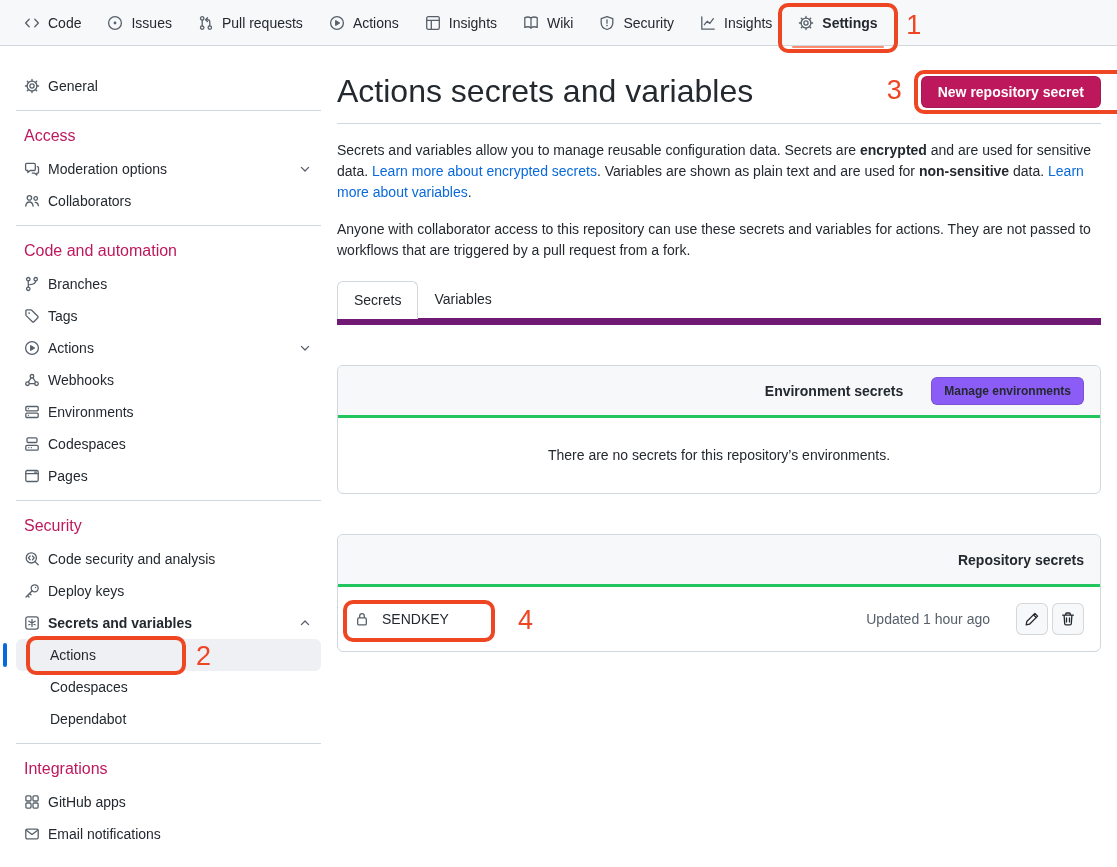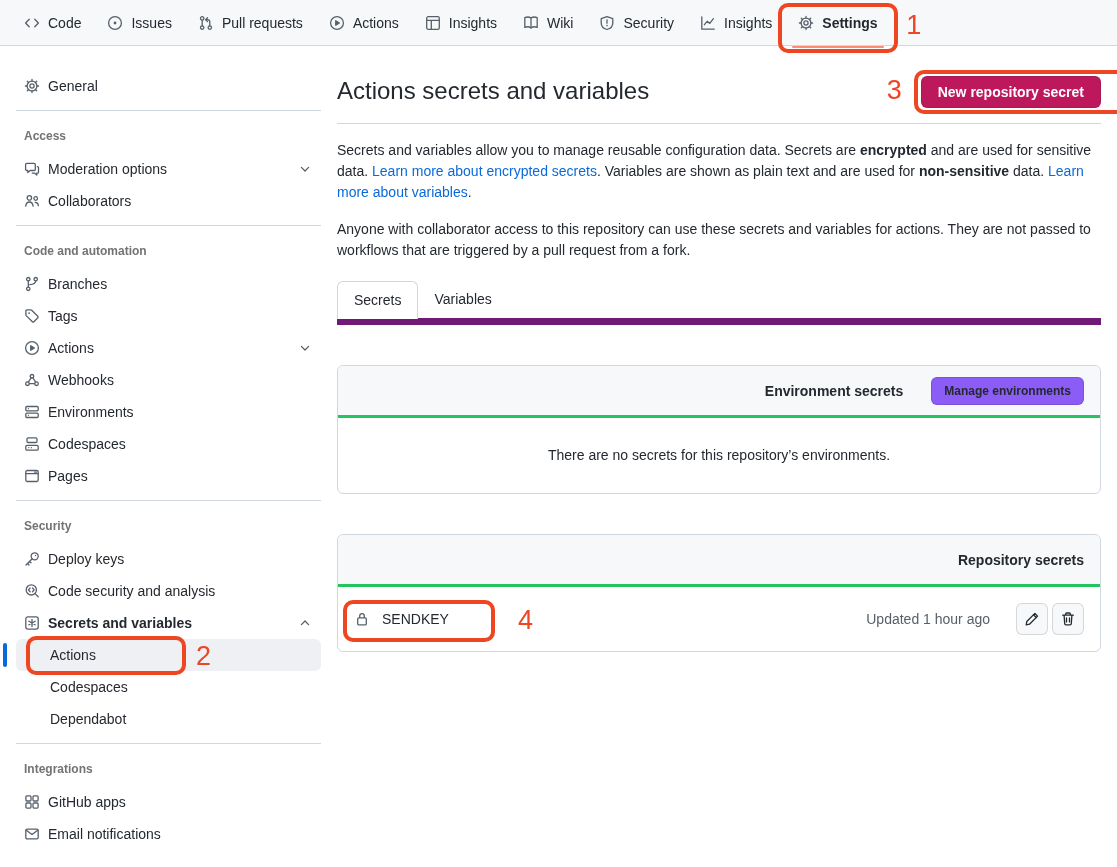--- a/index.html
+++ b/index.html
@@ -14,30 +14,30 @@
   .nav-underline { position:absolute; left:2px; right:2px; bottom:-9px; height:2px; background:#fd8c73; border-radius:2px; }
 
   
   .layout { display:flex; align-items:flex-start; }
   .sidebar { width:337px; flex:none; padding:24px 16px 0 16px; }
   .side-item { position:relative; display:flex; align-items:center; gap:8px; height:32px; padding:0 8px; border-radius:6px; cursor:pointer; }
   .side-item svg { color:#57606a; flex:none; }
   .side-item .chev { margin-left:auto; }
   .side-item.bold { font-weight:700; }
   .side-divider { border-top:1px solid #d0d7de; margin:8px 0; }
-  .side-section { font-size:12px; font-weight:700; color:#737373; padding:8px; line-height:18px; }
+  .side-section { font-size:16px; font-weight:400; color:#be185d; padding:8px; line-height:18px; }
   .side-sub { position:relative; display:flex; align-items:center; height:32px; padding-left:34px; border-radius:6px; cursor:pointer; }
   .side-sub.active { background:#eef0f3; }
   .active-bar { position:absolute; left:-13px; top:4px; width:4px; height:24px; border-radius:2px; background:#0969da; }
 
   
   .main { flex:1; padding-top:30px; }
   .main-inner { width:764px; }
   .title-row { display:flex; justify-content:space-between; align-items:flex-start; padding-bottom:15px; border-bottom:1px solid #d0d7de; }
-  h1.page-title { margin:0; font-size:24px; font-weight:400; line-height:30px; }
+  h1.page-title { margin:0; font-size:32px; font-weight:400; line-height:30px; }
   .btn-wrap { position:relative; }
   .btn-green { height:32px; padding:0 16px; background:#be185d; color:#fff; font-weight:700; font-size:14px; border:1px solid rgba(27,31,36,0.15); border-radius:6px; cursor:pointer; font-family:inherit; white-space:nowrap; }
   p.intro { margin:16px 0 0 0; line-height:21px; }
   p.intro a { color:#0969da; text-decoration:none; cursor:pointer; }
   p.intro strong { font-weight:700; }
 
   .tabs { display:flex; margin-top:20px; border-bottom:7px solid #701a75; }
   .tab { padding:8px 16px; line-height:20px; color:#24292f; cursor:pointer; }
   .tab.active { background:#fff; border:1px solid #d0d7de; border-bottom:1px solid #fff; border-radius:6px 6px 0 0; margin-bottom:-1px; }
 
@@ -237,34 +237,34 @@
             <rect x="1.8" y="2.5" width="12.4" height="11" rx="1.5"></rect>
             <path d="M1.8 5.7h12.4M10.6 4.1h1.8"></path>
           </svg>
         <span>Pages</span>
       </div>
 
       <div class="side-divider"></div>
       <div class="side-section">Security</div>
 
       <div class="side-item">
-        <svg width="16" height="16" viewBox="0 0 16 16" fill="none" stroke="currentColor" stroke-width="1.3" stroke-linecap="round">
-            <circle cx="10.7" cy="5.3" r="3.5"></circle>
-            <path d="M8.2 7.8 2 14m1.5-1.5L5 14m.6-3.6L7 11.8"></path>
-            <circle cx="11.5" cy="4.5" r=".7" fill="currentColor" stroke="none"></circle>
-          </svg>
-        <span>Deploy keys</span>
-      </div>
-      <div class="side-item">
         <svg width="16" height="16" viewBox="0 0 16 16" fill="none" stroke="currentColor" stroke-width="1.3" stroke-linecap="round" stroke-linejoin="round">
             <circle cx="7.3" cy="6.9" r="5.1"></circle>
             <path d="m11 10.6 3.2 3.2"></path>
             <path d="M6.1 5 4.4 6.9l1.7 1.9M8.5 5l1.7 1.9L8.5 8.8"></path>
           </svg>
         <span>Code security and analysis</span>
+      </div>
+      <div class="side-item">
+        <svg width="16" height="16" viewBox="0 0 16 16" fill="none" stroke="currentColor" stroke-width="1.3" stroke-linecap="round">
+            <circle cx="10.7" cy="5.3" r="3.5"></circle>
+            <path d="M8.2 7.8 2 14m1.5-1.5L5 14m.6-3.6L7 11.8"></path>
+            <circle cx="11.5" cy="4.5" r=".7" fill="currentColor" stroke="none"></circle>
+          </svg>
+        <span>Deploy keys</span>
       </div>
       <div class="side-item bold">
         <svg width="16" height="16" viewBox="0 0 16 16" fill="none" stroke="currentColor" stroke-width="1.3" stroke-linecap="round">
             <rect x="1.8" y="1.8" width="12.4" height="12.4" rx="2.1"></rect>
             <path d="M8 4.4v7.2M4.9 6.2l6.2 3.6M11.1 6.2 4.9 9.8"></path>
           </svg>
         <span>Secrets and variables</span>
         <svg class="chev" width="16" height="16" viewBox="0 0 16 16" fill="none" stroke="currentColor" stroke-width="1.3" stroke-linecap="round" stroke-linejoin="round">
             <path d="m4.4 9.6 3.6-3.6 3.6 3.6"></path>
           </svg>

